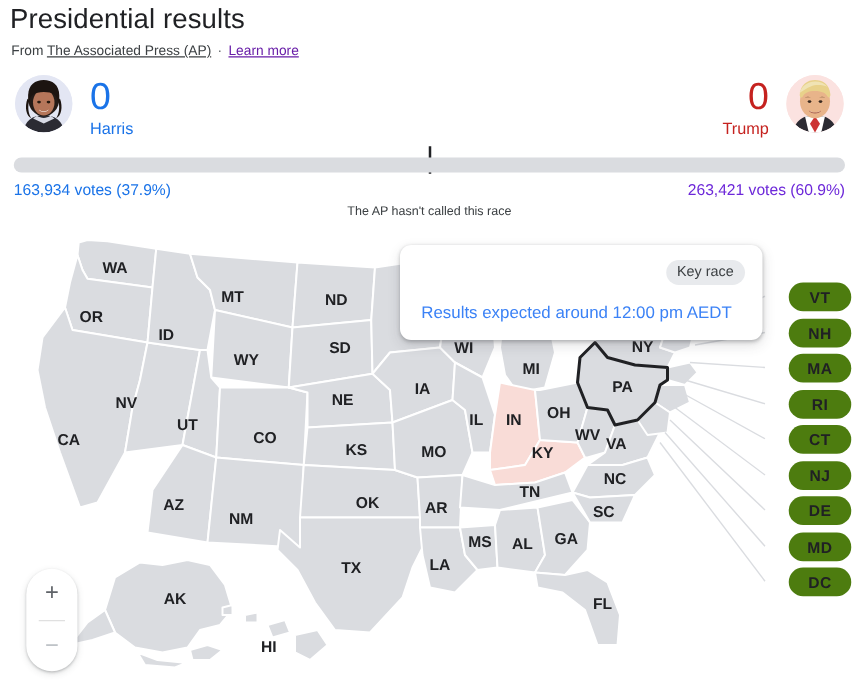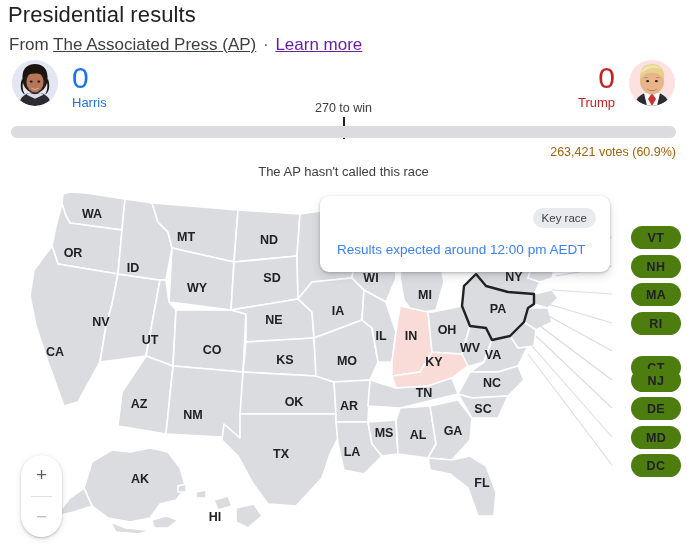--- a/index.html
+++ b/index.html
@@ -13,21 +13,21 @@
   .wrap{position:relative;width:687px;height:425px;}
 
   
   .title{
     position:absolute;left:8px;top:2px;
     font-size:22px;font-weight:400;color:#202124;
     letter-spacing:0.1px;
   }
   .subline{
     position:absolute;left:9px;top:35px;
-    font-size:17px;color:#3c4043;white-space:nowrap;
+    font-size:11px;color:#3c4043;white-space:nowrap;
   }
   .subline .src{color:#3c4043;text-decoration:underline;}
   .subline .dot{color:#5f6368;padding:0 2px;}
   .subline .learn{color:#681da8;text-decoration:underline;}
 
   
   .cand-row{position:absolute;left:0;top:60px;width:687px;height:52px;}
   .avatar{
     position:absolute;width:46px;height:46px;border-radius:50%;
     overflow:hidden;top:0;
@@ -58,24 +58,24 @@
     background:#202124;margin-left:-1px;
   }
   .bar{
     position:absolute;left:11px;top:126px;width:665px;height:12px;
     border-radius:6px;background:#dadce0;
   }
   .votes{
     position:absolute;top:145px;font-size:12.5px;
   }
   .votes.left{left:11px;color:#1a73e8;}
-  .votes.right{right:11px;color:#a16207;}
+  .votes.right{right:11px;color:#6d28d9;}
   .called{
     position:absolute;left:0;right:0;top:164px;text-align:center;
-    font-size:13px;color:#3c4043;
+    font-size:10px;color:#3c4043;
   }
 
   
   .map{
     position:absolute;left:0;top:186px;width:687px;height:373px;
     overflow:hidden;background:#ffffff;
   }
   .map svg{position:absolute;left:0;top:0;}
 
   .st-label{
@@ -198,23 +198,23 @@
           <path d="M18 28.4c3.2 2.1 6.8 2.1 10 0-1.2 3.2-8.8 3.2-10 0z" fill="#a8604f"></path>
           <path d="M18.8 29c2.8 1 5.6 1 8.4 0-1 1-7.4 1-8.4 0z" fill="#fff"></path>
         </g>
       </svg>
     </div>
 
     <div class="ev right">0</div>
     <div class="cname right">Trump</div>
   </div>
 
-  <div class="towin-label">270 to win</div>
   <div class="towin-tick"></div>
   <div class="bar"></div>
+  <div class="votes left">163,934 votes (37.9%)</div>
   <div class="votes right">263,421 votes (60.9%)</div>
   <div class="called">The AP hasn't called this race</div>
 
   <div class="map">
     <svg width="687" height="373" viewBox="0 0 687 373">
       <g stroke="#ffffff" stroke-width="1.6" stroke-linejoin="round">
 
         <path d="M63 8 L70 6 L86 7 L112 11 L125 13 L122 44 L70 37 L66 30 L62 18 Z" fill="#dadce0"></path>
 
         <path d="M62 18 L66 30 L70 37 L122 44 L118 88 L58 78 L52 60 L56 40 Z" fill="#dadce0"></path>
@@ -367,21 +367,21 @@
           <text x="215" y="332" class="st-label">HI</text>
         </g>
     </svg>
   </div>
 
   <div class="side-col" id="side-col">
       <div class="pill" style="top: 40px;">VT</div>
       <div class="pill" style="top: 69px;">NH</div>
       <div class="pill" style="top: 97px;">MA</div>
       <div class="pill" style="top: 126px;">RI</div>
-      <div class="pill" style="top: 154px; margin-top: 16px;">CT</div>
+      <div class="pill" style="top: 154px;">CT</div>
       <div class="pill" style="top: 183px;">NJ</div>
       <div class="pill" style="top: 211px;">DE</div>
       <div class="pill" style="top: 240px;">MD</div>
       <div class="pill" style="top: 268px;">DC</div>
     </div>
 
   <div class="card">
     <div class="card-badge">Key race</div>
     <div class="card-sub">Results expected around 12:00 pm AEDT</div>
   </div>

